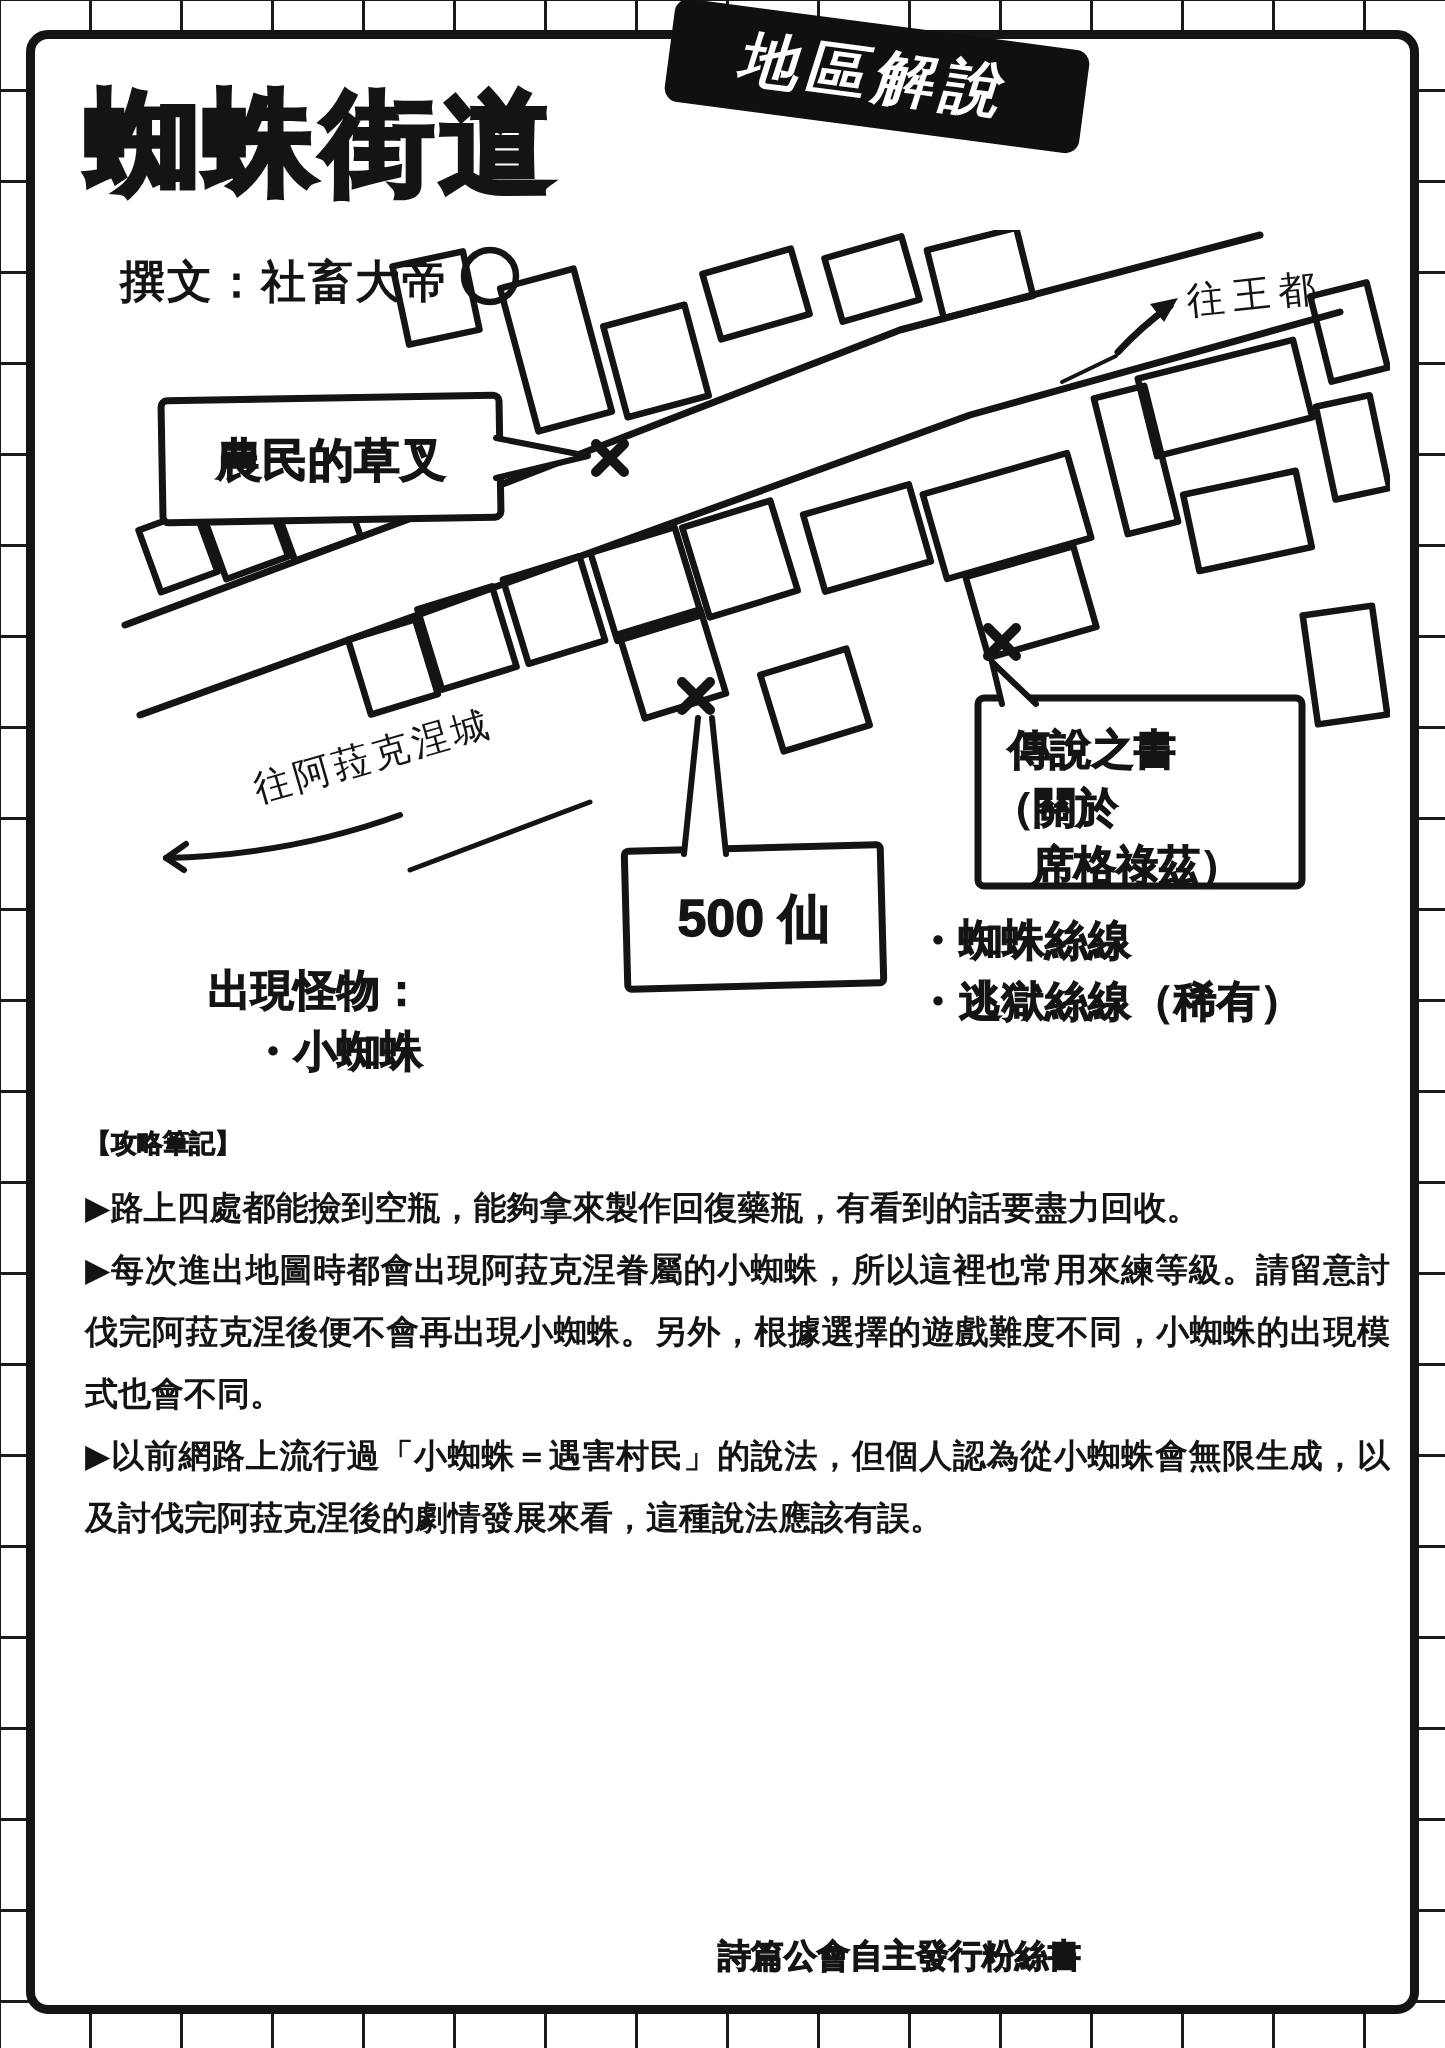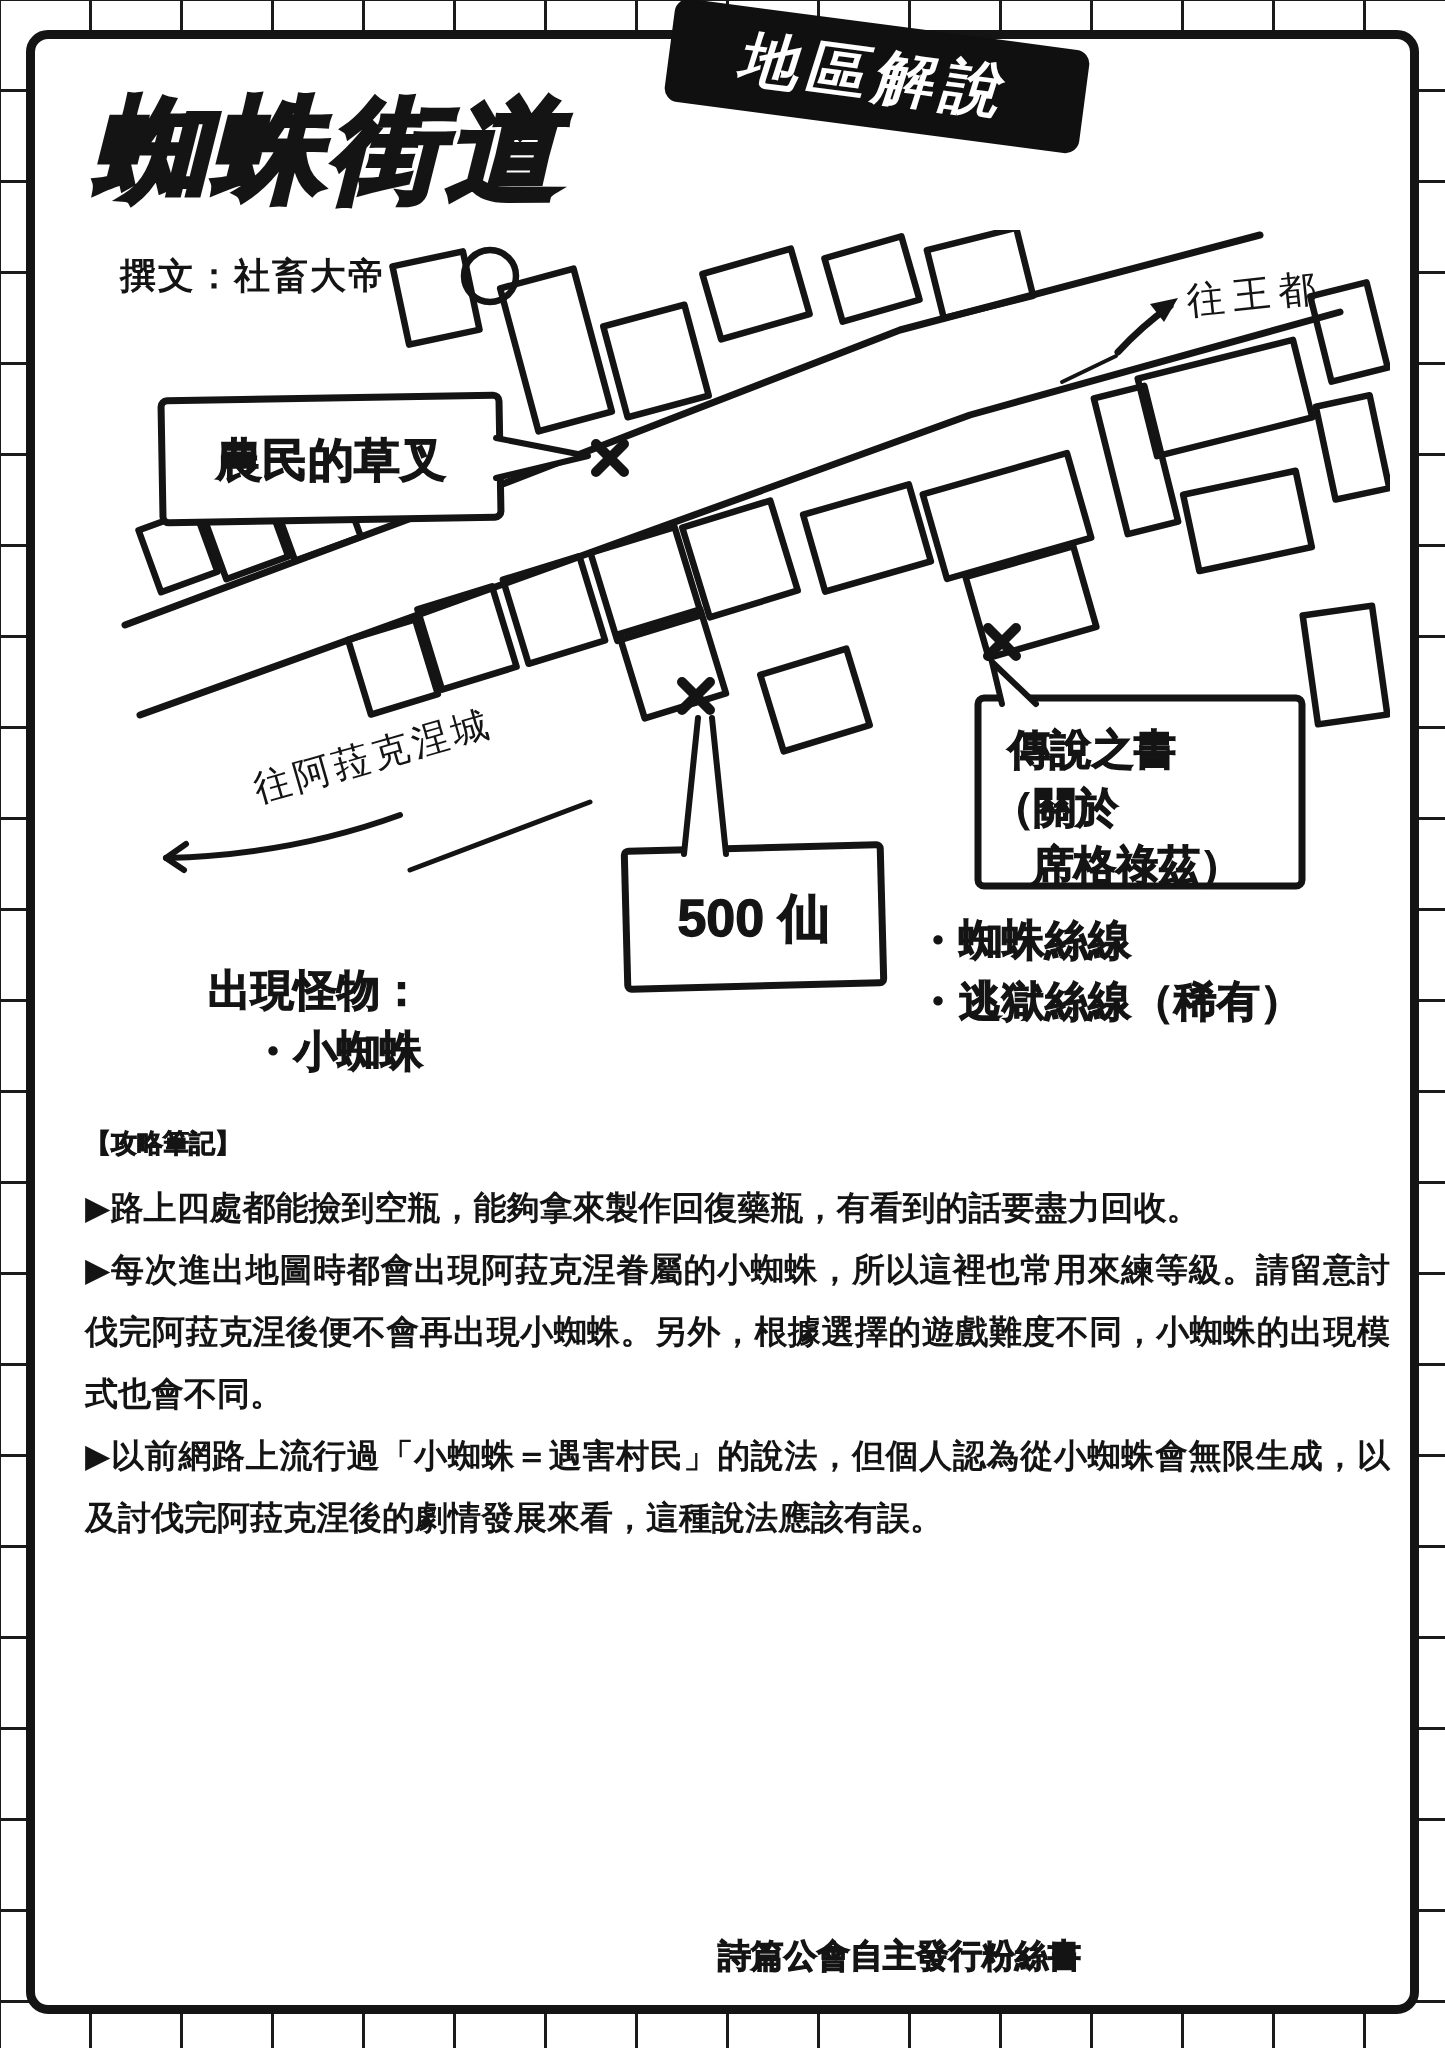--- a/index.html
+++ b/index.html
@@ -29,29 +29,28 @@
     transform:rotate(7.5deg);
     display:flex;align-items:center;justify-content:center;
     z-index:4;
   }
   .badge-text{
     display:inline-block;transform:skewX(-10deg);
     color:#ffffff;font-size:60px;font-weight:900;letter-spacing:8px;
     white-space:nowrap;
   }
   .title{
-    position:absolute;left:82px;top:78px;margin:11px;z-index:2;
+    position:absolute;left:82px;top:78px;margin:4px;z-index:2;
     font-size:112px;font-weight:900;letter-spacing:6px;line-height:1.1;
     -webkit-text-stroke:5px #141414;
     white-space:nowrap;
-    font-style:italic;
   }
   .author{
     position:absolute;left:120px;top:252px;z-index:2;
-    font-size:36px;font-weight:700;letter-spacing:2px;white-space:nowrap;
+    font-size:45px;font-weight:700;letter-spacing:2px;white-space:nowrap;
   }
   .map{
     position:absolute;left:70px;top:230px;width:1320px;height:880px;z-index:2;
     font-family:inherit;
   }
   .map-label{font-weight:900;fill:#141414;stroke:#141414;stroke-width:1.3px;paint-order:stroke;}
   .map-hand{font-weight:400;fill:#141414;}
   .side-list{position:absolute;z-index:3;font-weight:900;line-height:1.42;white-space:nowrap;}
   .side-list .list-heading,.side-list .list-item{
     font-size:43px;-webkit-text-stroke:1.2px #141414;

